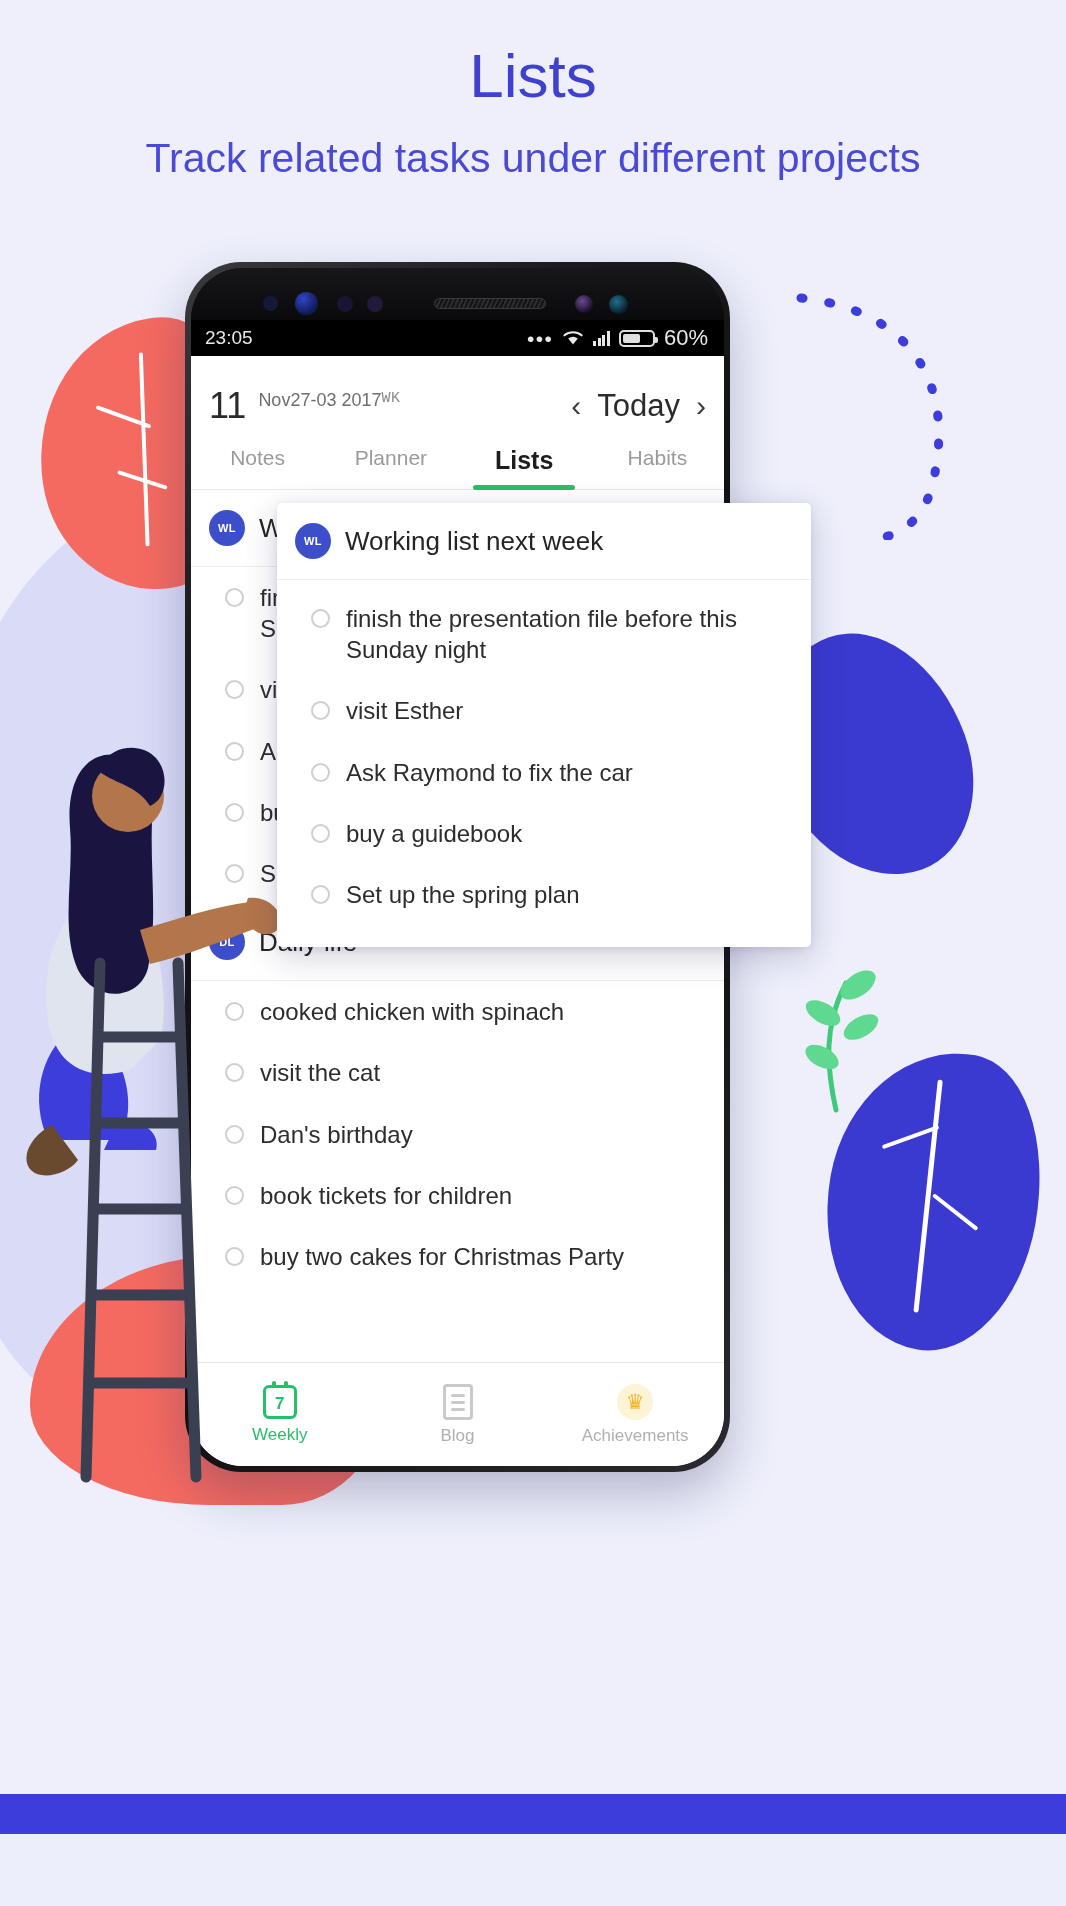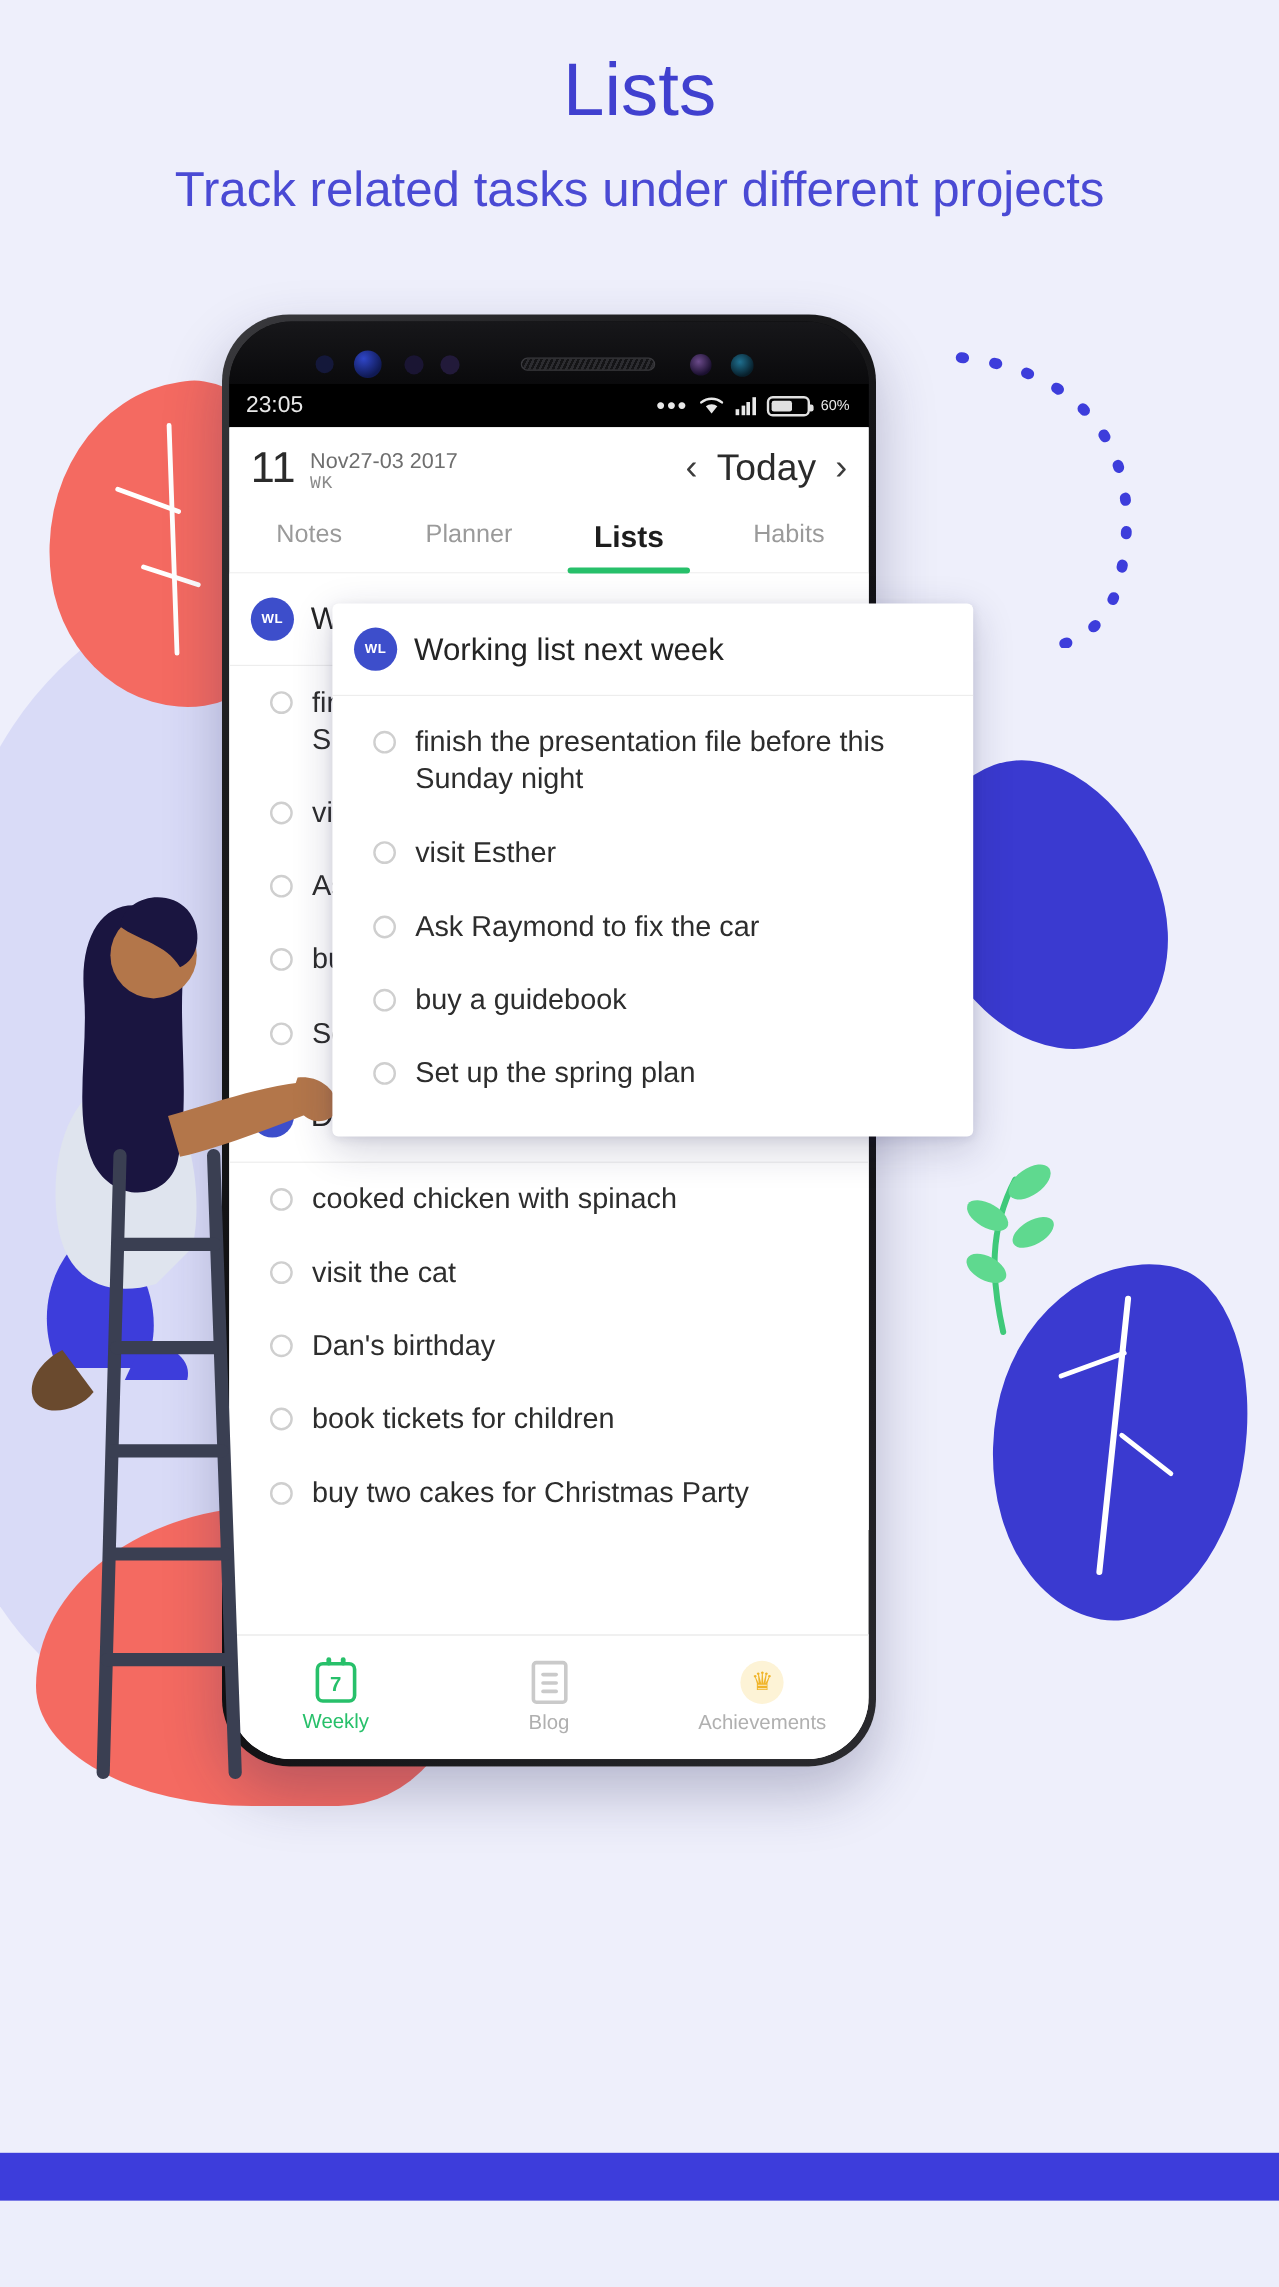--- a/index.html
+++ b/index.html
@@ -129,35 +129,35 @@
   .sig-bars i { width: 3px; background: #e8e8e8; display: block; }
   .battery {
     width: 36px; height: 17px; border: 2px solid #e0e0e0; border-radius: 5px;
     position: relative; display: flex; align-items: center; padding: 2px;
   }
   .battery::after {
     content:''; position:absolute; right:-5px; top:5px; width:3px; height:6px;
     background:#e0e0e0; border-radius:0 2px 2px 0;
   }
   .battery i { display:block; height: 100%; width: 60%; background: #e0e0e0; border-radius: 2px; }
-  .batt-pct { font-size: 12px; }
+  .batt-pct { font-size: 22px; }
 
   
   .screen {
     position: absolute; top: 88px; left: 0; right: 0; bottom: 0;
     background: #ffffff; overflow: hidden;
   }
 
   .app-header {
-    display: flex; align-items: flex-start; padding: 16px 18px 10px 18px;
+    display: flex; align-items: flex-end; padding: 32px 18px 10px 18px;
     background: #fff;
   }
   .wk-num { font-size: 36px; color: #2b2b2b; font-weight: 400; line-height: 1; }
   .wk-block { display: flex; align-items: flex-start; gap: 12px; }
-  .wk-meta { display: flex; flex-direction: column; padding-top: 2px; }
+  .wk-meta { display: flex; flex-direction: row; padding-top: 2px; }
   .wk-range { font-size: 18px; color: #6e6e6e; line-height: 1.15; }
   .wk-label { font-size: 15px; color: #8a8a8a; letter-spacing: .5px; font-family: Liberation Mono, monospace; }
   .hdr-right { margin-left: auto; display: flex; align-items: center; gap: 16px; }
   .chev { color: #3c3c3c; font-size: 30px; line-height: 1; }
   .today { font-size: 31px; color: #2b2b2b; }
 
   .tabs {
     display: flex; background: #fff; border-bottom: 1px solid #e9e9e9;
   }
   .tab {

